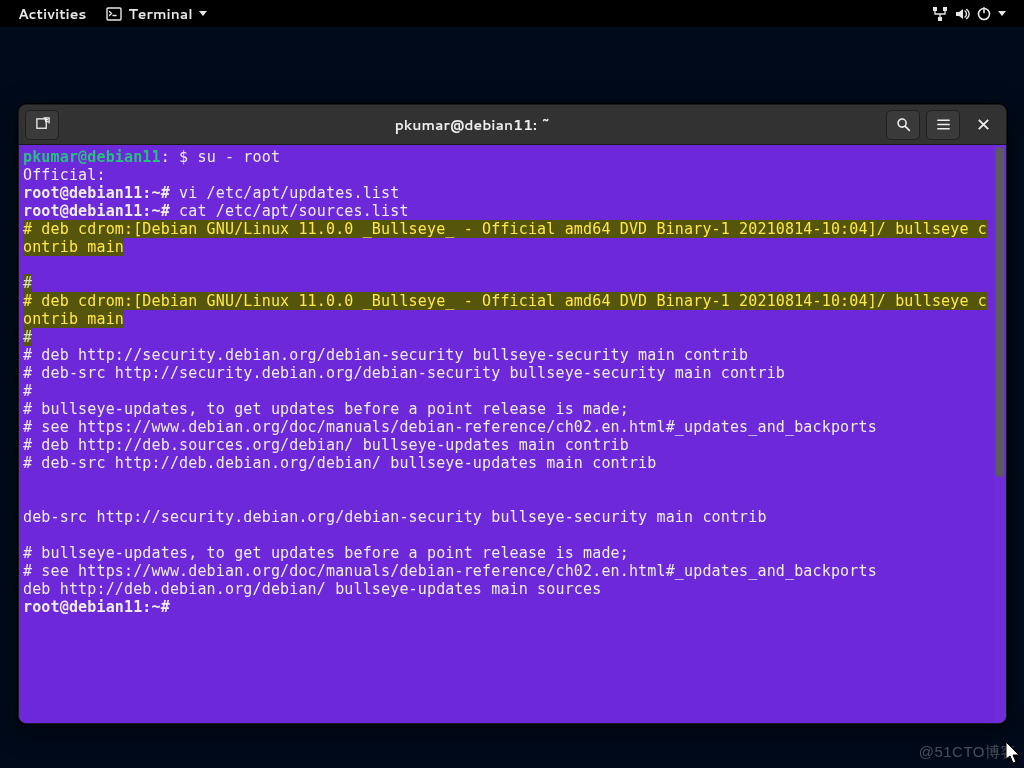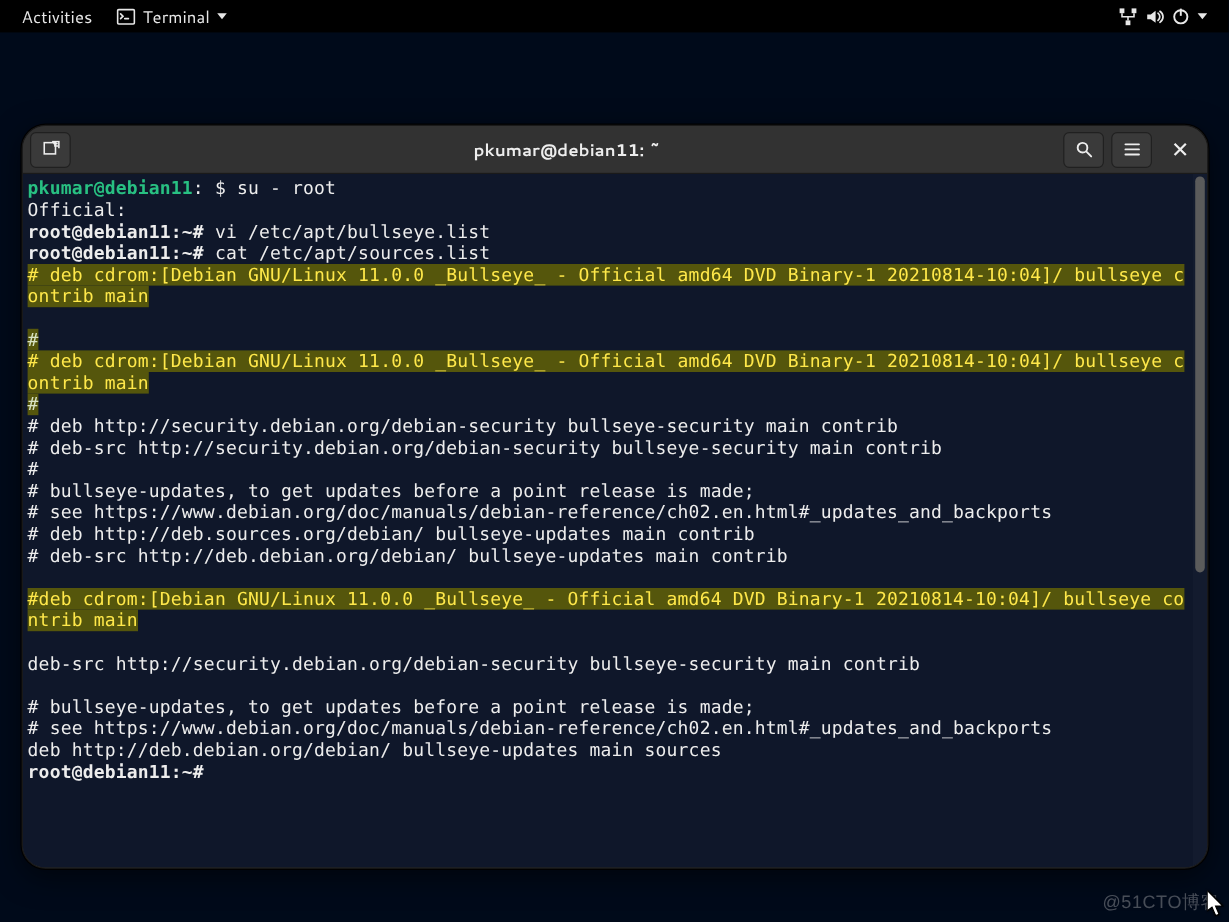--- a/index.html
+++ b/index.html
@@ -1,47 +1,47 @@
 <!DOCTYPE html>
 <html><head>
 <meta charset="utf-8">
 <style>
   * { margin:0; padding:0; box-sizing:border-box; }
   html,body { width:1024px; height:768px; overflow:hidden; background:#000a1a; font-family:"Cantarell","DejaVu Sans",sans-serif; }
 
   
   .topbar { height:27px; background:#000; color:#e7e7e7; display:flex;
-            align-items:flex-end; font-size:14px; font-weight:400;
+            align-items:flex-end; font-size:14px; font-weight:700;
             padding:0 8px; user-select:none; }
   .topbar .spacer { flex:1; }
   .topbar .item { padding:0 10px; display:flex; align-items:center;
                   gap:6px; height:100%; cursor:pointer; }
   .topbar .tri { width:0;height:0;border-left:4px solid transparent;border-right:4px solid transparent;border-top:5px solid #e7e7e7; }
   .topbar svg { fill:#e7e7e7; }
 
   
   .window { position:absolute; left:18px; top:104px; width:989px; height:620px;
-            background:#2c2c2c; border:1px solid #1a1a1a; border-radius:20px;
+            background:#2c2c2c; border:1px solid #1a1a1a; border-radius:8px;
             box-shadow:0 6px 24px rgba(0,0,0,.55),0 0 0 1px rgba(0,0,0,.9);
             display:flex; flex-direction:column; overflow:hidden; }
 
   .titlebar { height:40px; background:#323232;
               border-bottom:1px solid #1a1a1a; display:flex;
               align-items:center; padding:0 6px; gap:6px;
               font-size:14px; font-weight:700; color:#eee; }
   .titlebar .title { flex:1; text-align:center; }
   .hbtn { width:34px; height:30px; background:#3a3a3a;
           border:1px solid #202020; border-radius:5px; display:flex;
           align-items:center; justify-content:center; cursor:pointer; }
   .hbtn svg { width:15px; height:15px; fill:#ededed; }
   .hbtn.close { background:transparent; border-color:transparent; }
   .hbtn.close svg { stroke:#ededed; stroke-width:2; fill:none; }
 
   
-  .termwrap { flex:1; display:flex; background:#0f172a; }
+  .termwrap { flex:1; display:flex; background:#6d28d9; }
   .term { flex:1; padding:3px 4px 4px 4px; overflow:hidden;
           font-family:"DejaVu Sans Mono","Liberation Mono",monospace;
           font-size:15.0px; line-height:18px; letter-spacing:0.15px;
           color:#EDEDED; }
   .scrollbar { width:12px; background:rgba(255,255,255,.02); position:relative; }
   .thumb { position:absolute; left:2px; right:2px; top:2px; height:330px;
            background:#5b5b5b; border-radius:4px; }
 
   .row { white-space:pre-wrap; word-break:break-all; overflow-wrap:anywhere; min-height:18px; }
   .user { color:#28c082; font-weight:bold; }
@@ -118,37 +118,36 @@
       <svg viewBox="0 0 16 16">
           <path d="M3 3l10 10M13 3L3 13"></path>
         </svg>
     </div>
   </div>
 
   <div class="termwrap">
     <div class="term">
       <div class="row"><span class="user">pkumar@debian11</span><span class="dollar">: </span><span class="dollar">$ </span><span>su - root</span></div>
       <div class="row">Official:</div>
-      <div class="row"><span class="root">root@debian11:~# </span><span>vi /etc/apt/bullseye.list</span></div>
+      <div class="row"><span class="root">root@debian11:~# </span><span>vi /etc/apt/updates.list</span></div>
       <div class="row"><span class="root">root@debian11:~# </span><span>cat /etc/apt/sources.list</span></div>
 
       <div class="row"><span class="hl"># deb cdrom:[Debian GNU/Linux 11.0.0 _Bullseye_ - Official amd64 DVD Binary-1 20210814-10:04]/ bullseye contrib main</span></div>
       <div class="row"></div>
       <div class="row"><span class="hlgray">#</span></div>
       <div class="row"><span class="hl"># deb cdrom:[Debian GNU/Linux 11.0.0 _Bullseye_ - Official amd64 DVD Binary-1 20210814-10:04]/ bullseye contrib main</span></div>
       <div class="row"><span class="hlgray">#</span></div>
       <div class="row"># deb http://security.debian.org/debian-security bullseye-security main contrib</div>
       <div class="row"># deb-src http://security.debian.org/debian-security bullseye-security main contrib</div>
       <div class="row">#</div>
       <div class="row"># bullseye-updates, to get updates before a point release is made;</div>
       <div class="row"># see https://www.debian.org/doc/manuals/debian-reference/ch02.en.html#_updates_and_backports</div>
       <div class="row"># deb http://deb.sources.org/debian/ bullseye-updates main contrib</div>
       <div class="row"># deb-src http://deb.debian.org/debian/ bullseye-updates main contrib</div>
       <div class="row"></div>
-      <div class="row"><span class="hl">#deb cdrom:[Debian GNU/Linux 11.0.0 _Bullseye_ - Official amd64 DVD Binary-1 20210814-10:04]/ bullseye contrib main</span></div>
       <div class="row"></div>
       <div class="row">deb-src http://security.debian.org/debian-security bullseye-security main contrib</div>
       <div class="row"></div>
       <div class="row"># bullseye-updates, to get updates before a point release is made;</div>
       <div class="row"># see https://www.debian.org/doc/manuals/debian-reference/ch02.en.html#_updates_and_backports</div>
       <div class="row">deb http://deb.debian.org/debian/ bullseye-updates main sources</div>
       <div class="row"><span class="root">root@debian11:~#</span></div>
     </div>
     <div class="scrollbar">
       <div class="thumb"></div>

